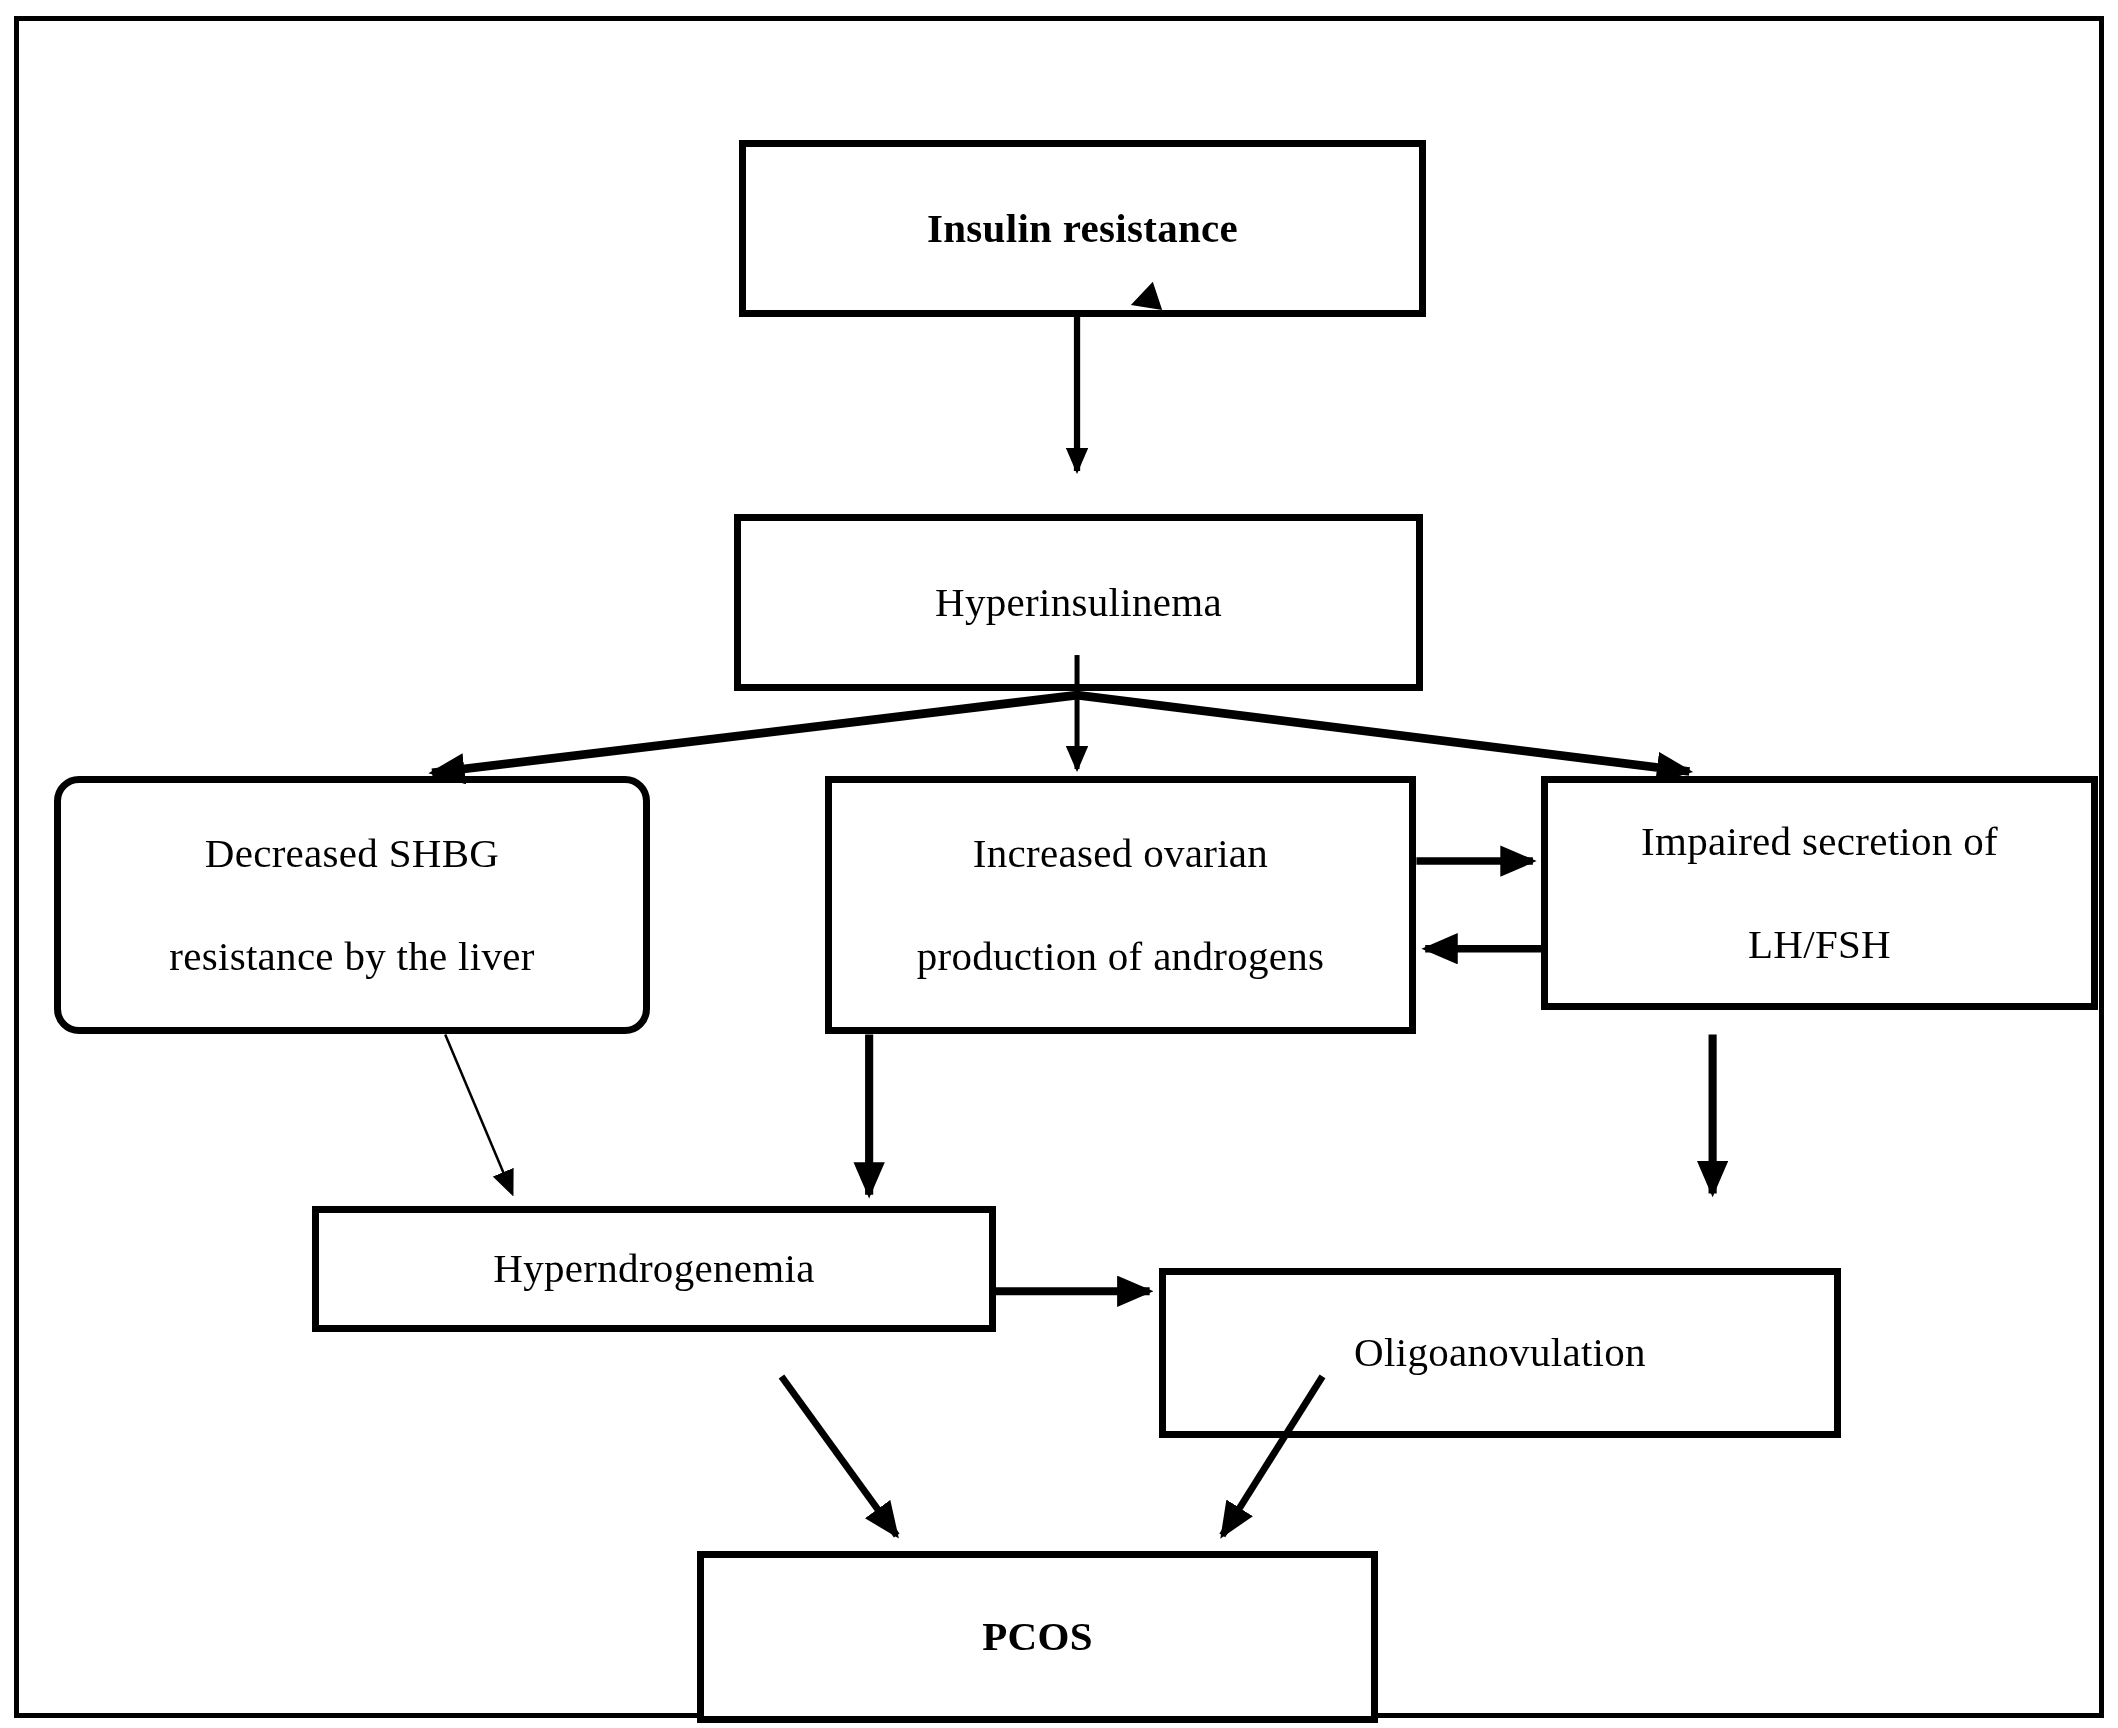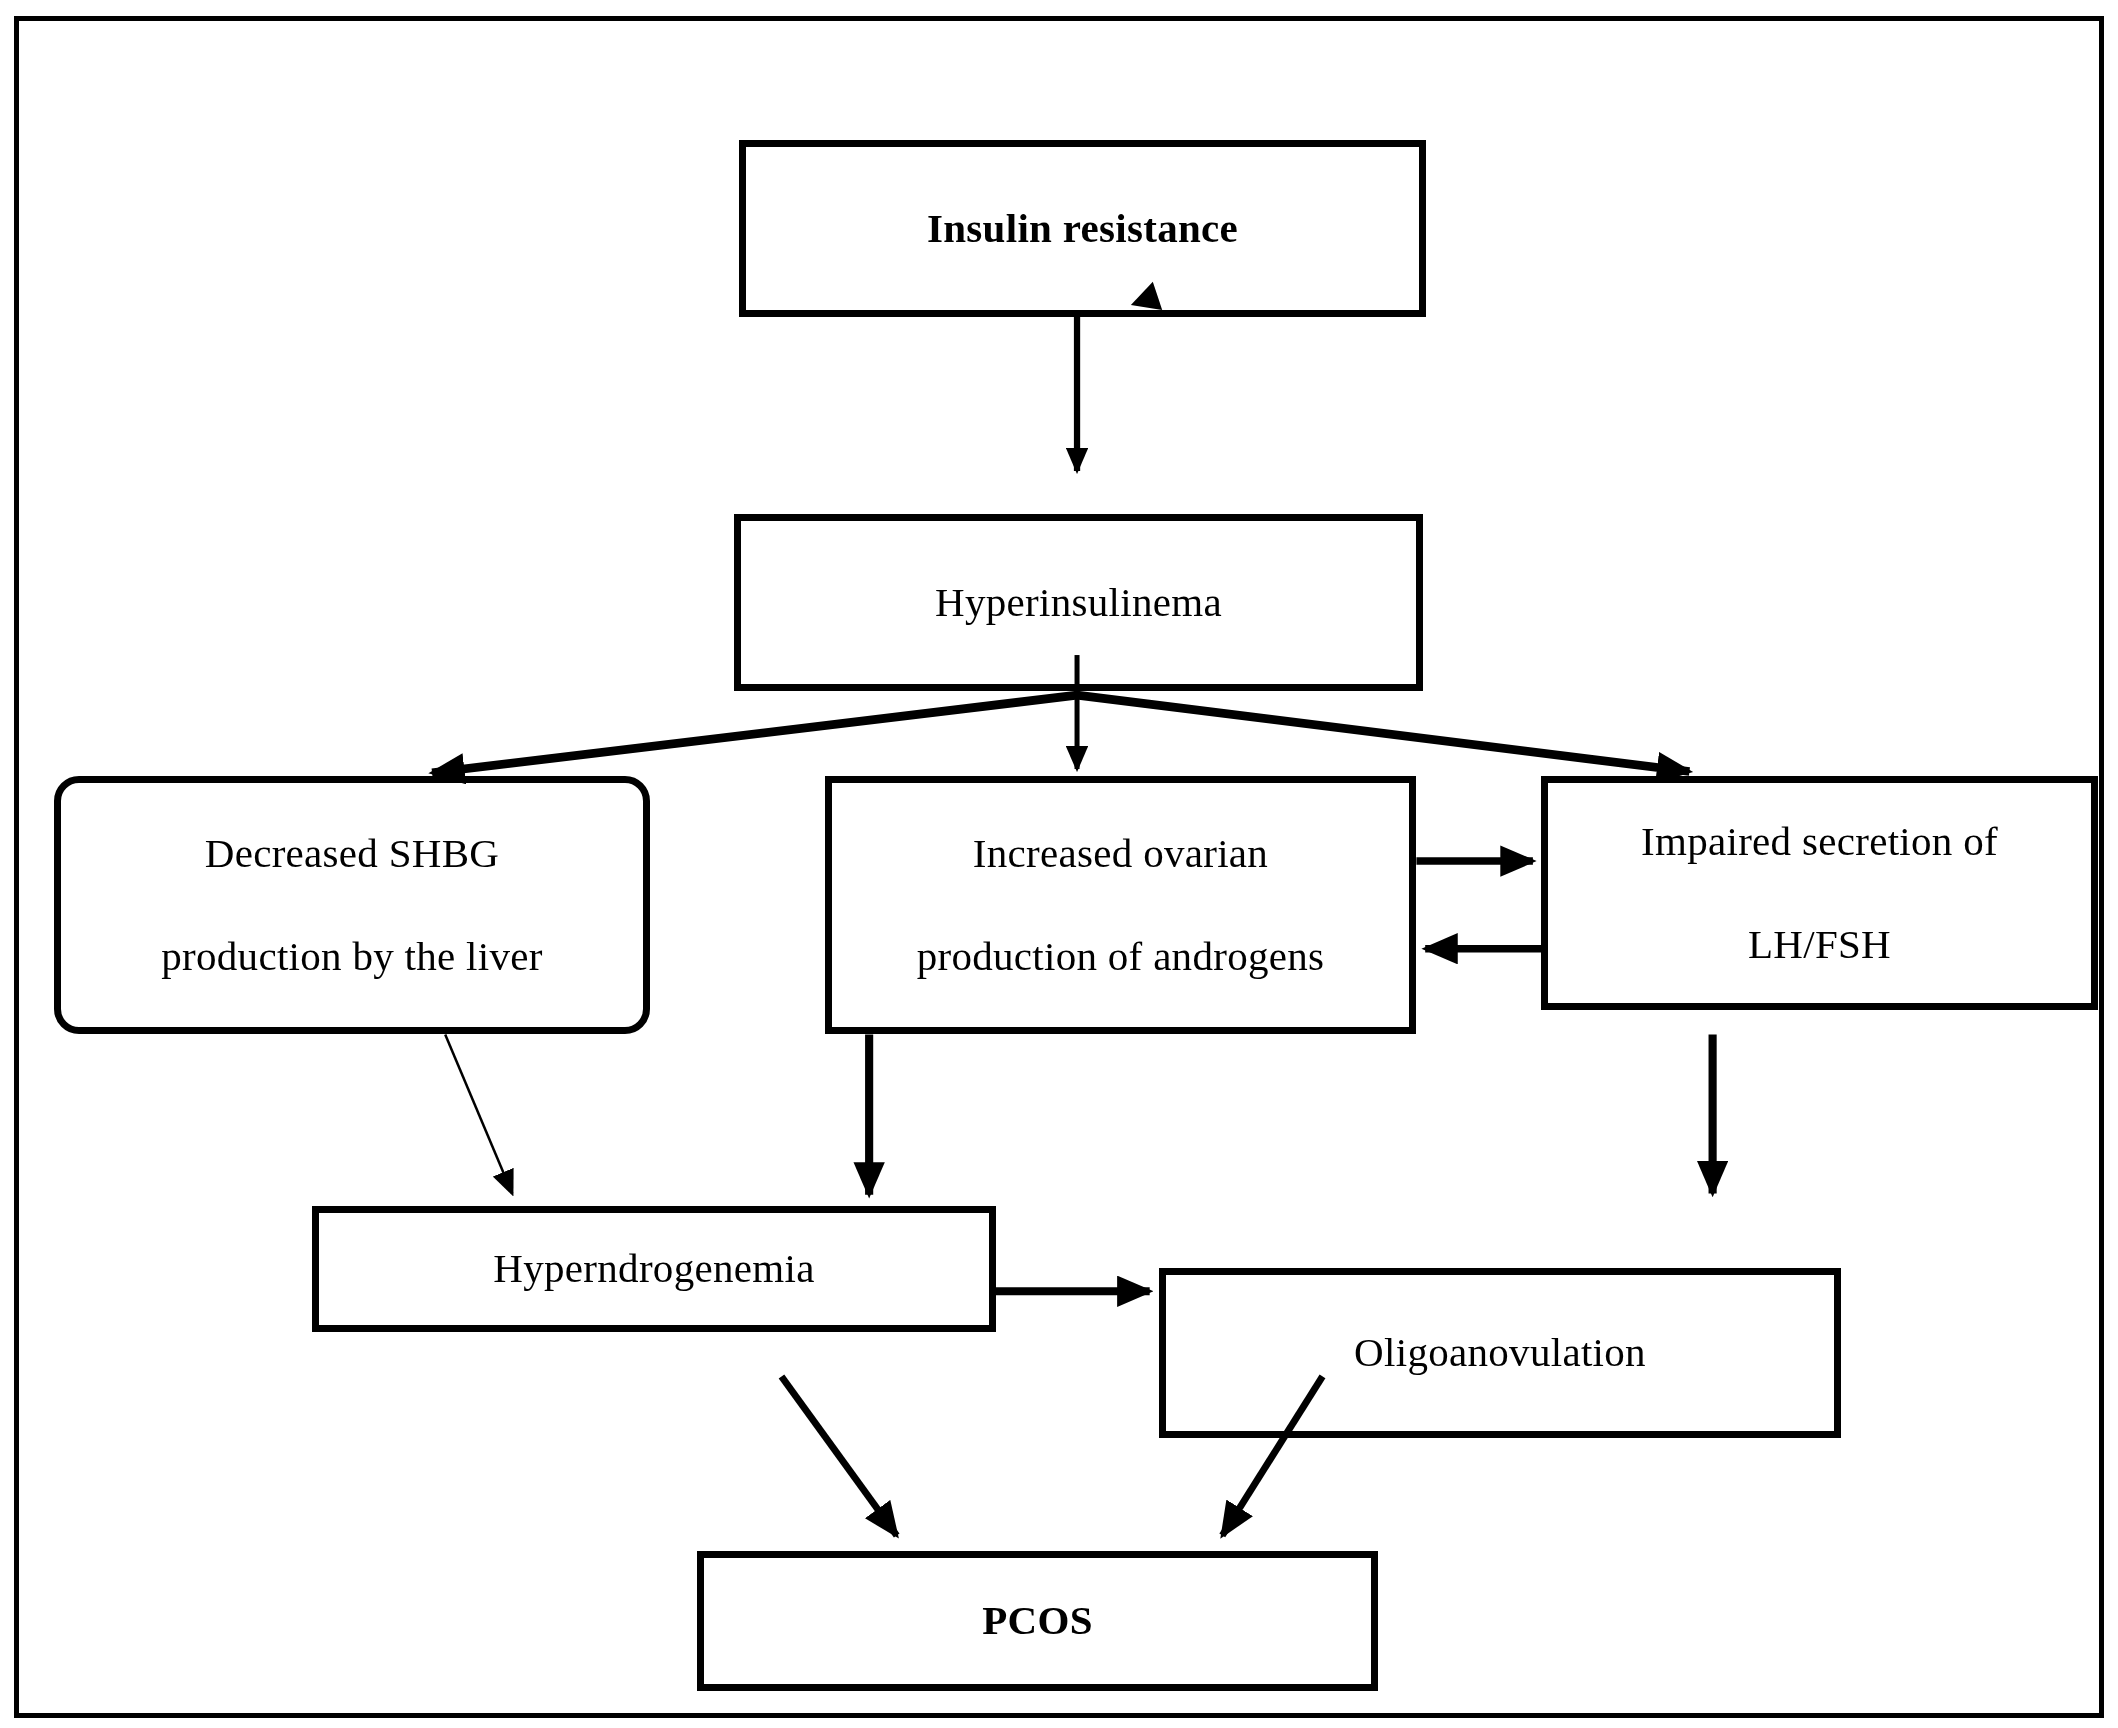--- a/index.html
+++ b/index.html
@@ -47,21 +47,21 @@
   .node.two-line { gap: 55px; }
   .bold { font-weight: bold; }
 
   #box-insulin       { left: 739px; top: 140px;  width: 687px; height: 177px; }
   #box-hyperinsulin  { left: 734px; top: 478px;  width: 689px; height: 177px; margin-top: 36px; }
   #box-shbg          { left: 54px;   top: 776px; width: 596px;  height: 258px; border-radius: 25px; }
   #box-ovarian       { left: 825px; top: 776px; width: 591px;  height: 258px; }
   #box-lhfsh         { left: 1541px; top: 776px; width: 557px;  height: 234px; }
   #box-hyperandro    { left: 312px;  top: 1206px; width: 684px; height: 126px; }
   #box-oligo         { left: 1159px; top: 1268px; width: 682px; height: 170px; }
-  #box-pcos          { left: 697px; top: 1551px; width: 681px; height: 140px; }
+  #box-pcos          { left: 697px; top: 1551px; width: 681px; height: 172px; }
 
   .arrows {
     position: absolute;
     left: 0;
     top: 0;
     width: 2119px;
     height: 1729px;
     z-index: 30;
     pointer-events: none;
   }
@@ -76,21 +76,21 @@
   <div class="node bold" id="box-insulin">
     <span class="ln">Insulin resistance</span>
   </div>
 
   <div class="node" id="box-hyperinsulin">
     <span class="ln">Hyperinsulinema</span>
   </div>
 
   <div class="node two-line" id="box-shbg">
     <span class="ln">Decreased SHBG</span>
-    <span class="ln">production by the liver</span>
+    <span class="ln">resistance by the liver</span>
   </div>
 
   <div class="node two-line" id="box-ovarian">
     <span class="ln">Increased ovarian</span>
     <span class="ln">production of androgens</span>
   </div>
 
   <div class="node two-line" id="box-lhfsh">
     <span class="ln">Impaired secretion of</span>
     <span class="ln">LH/FSH</span>

